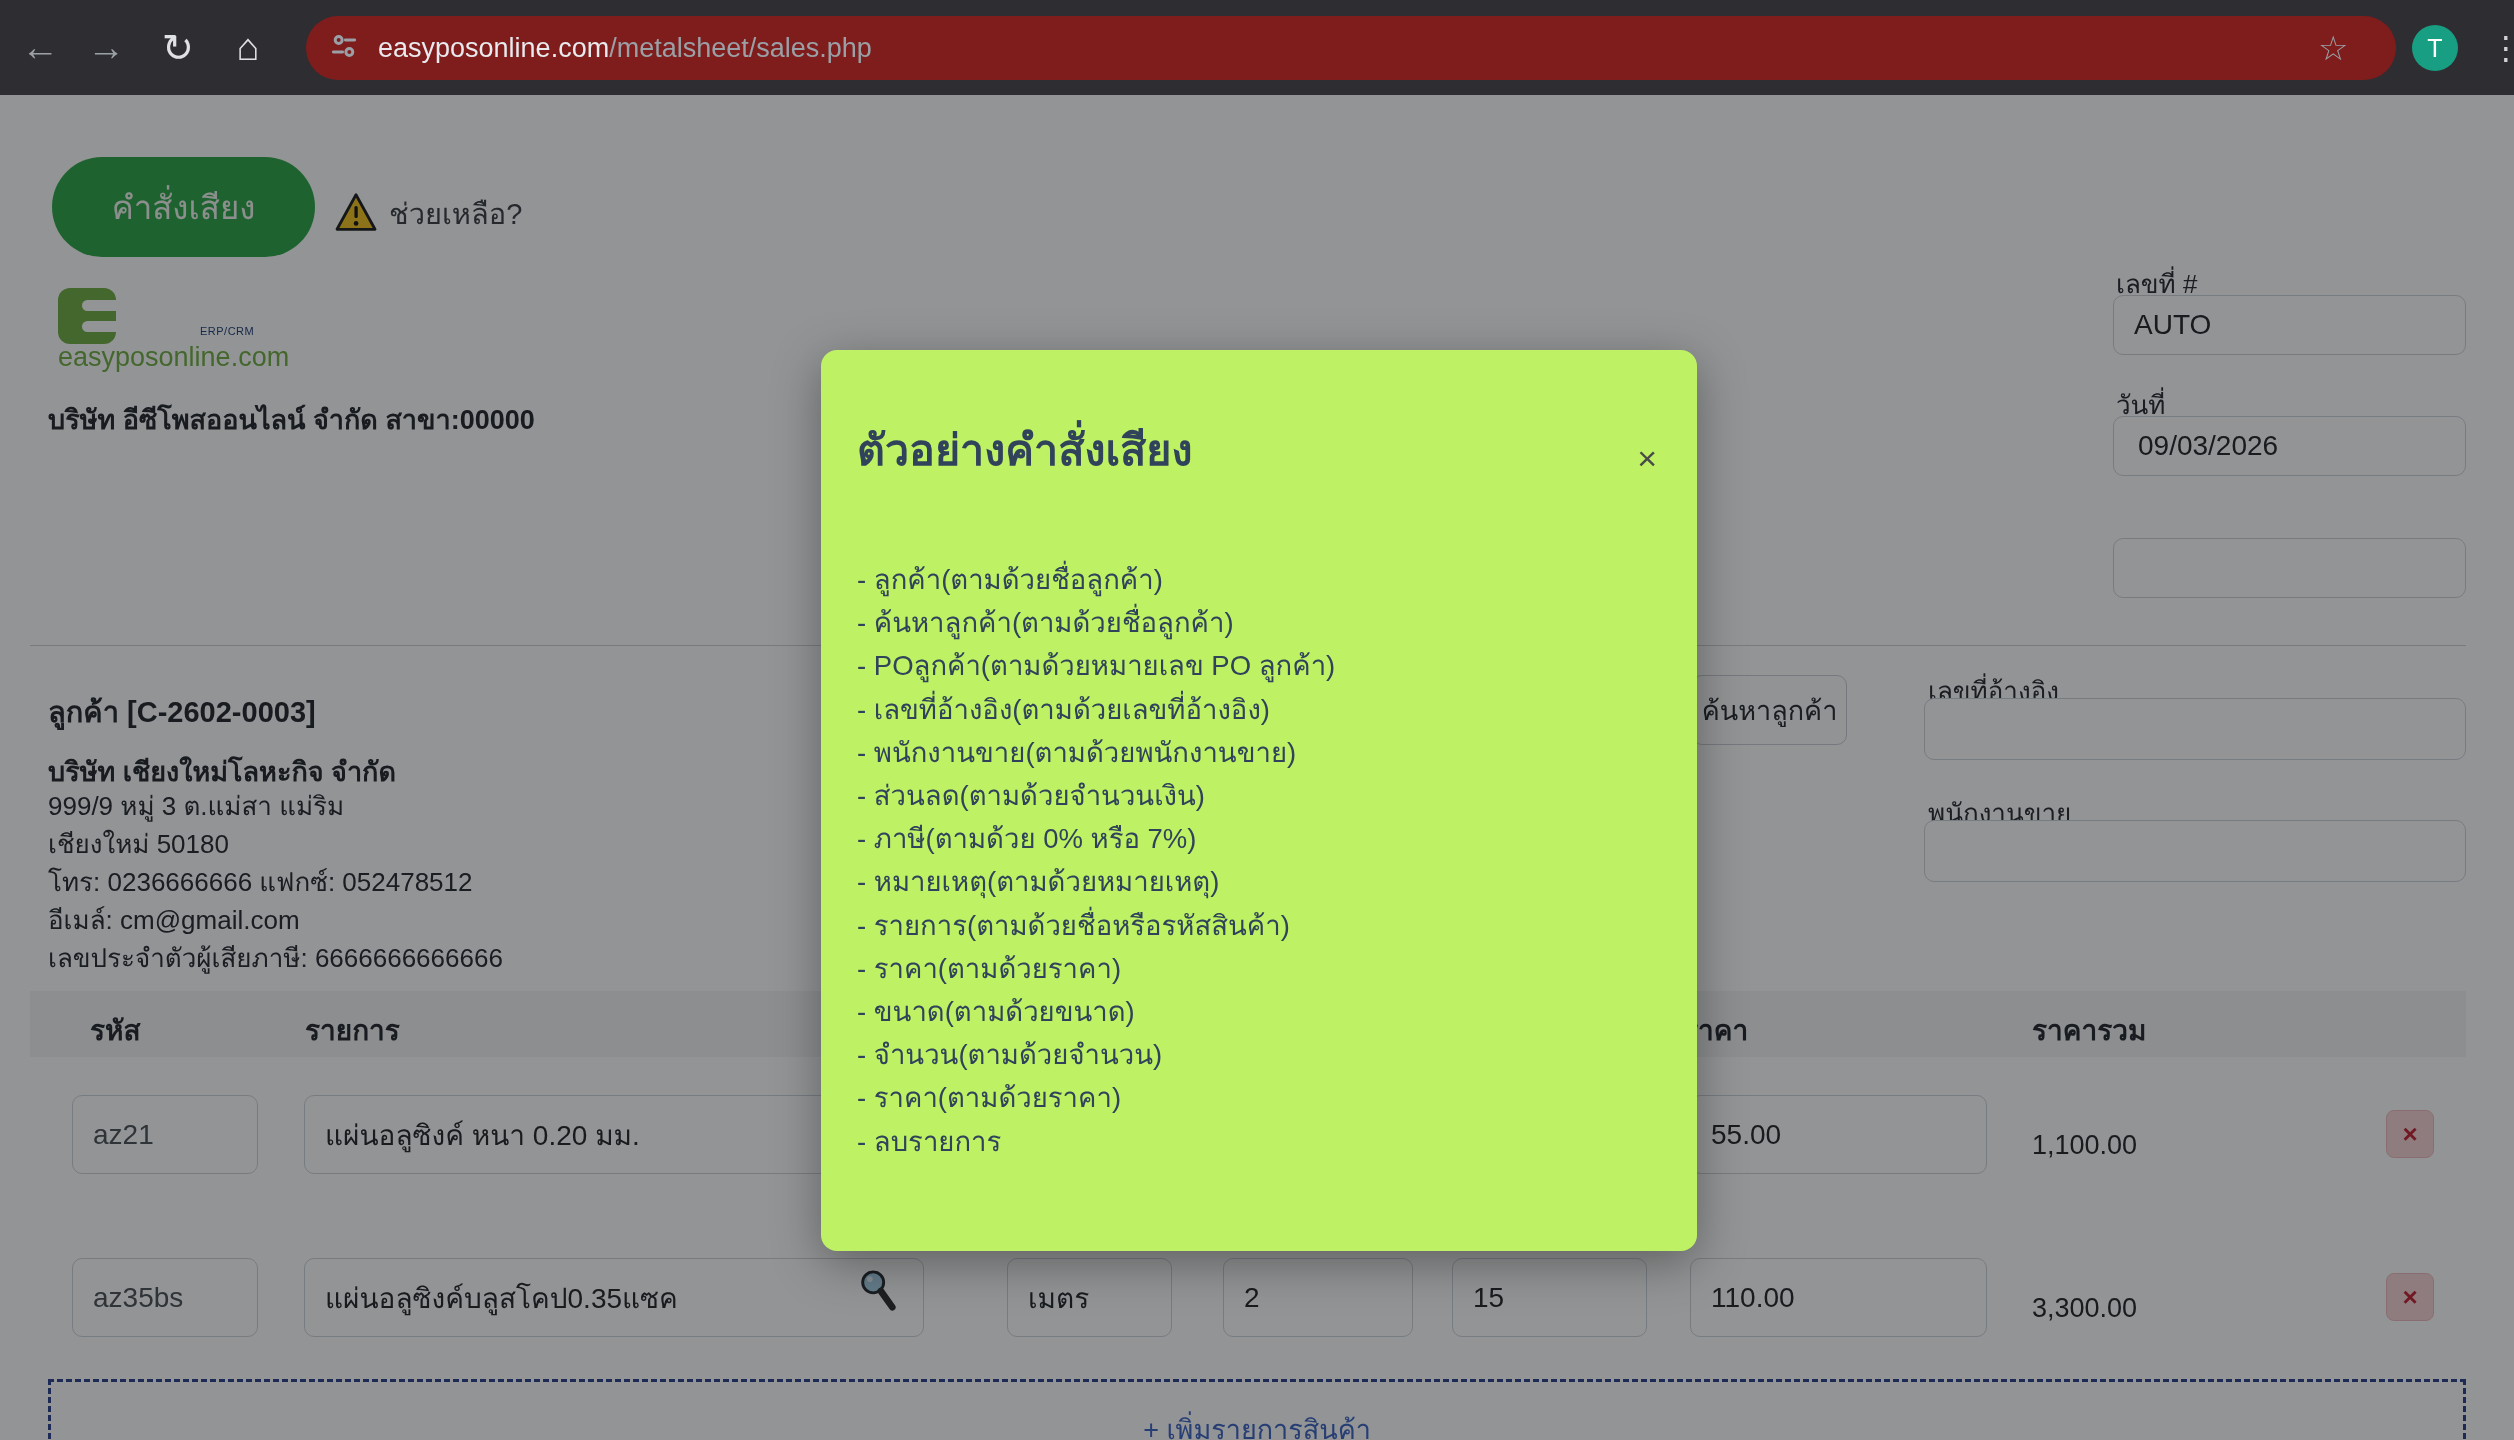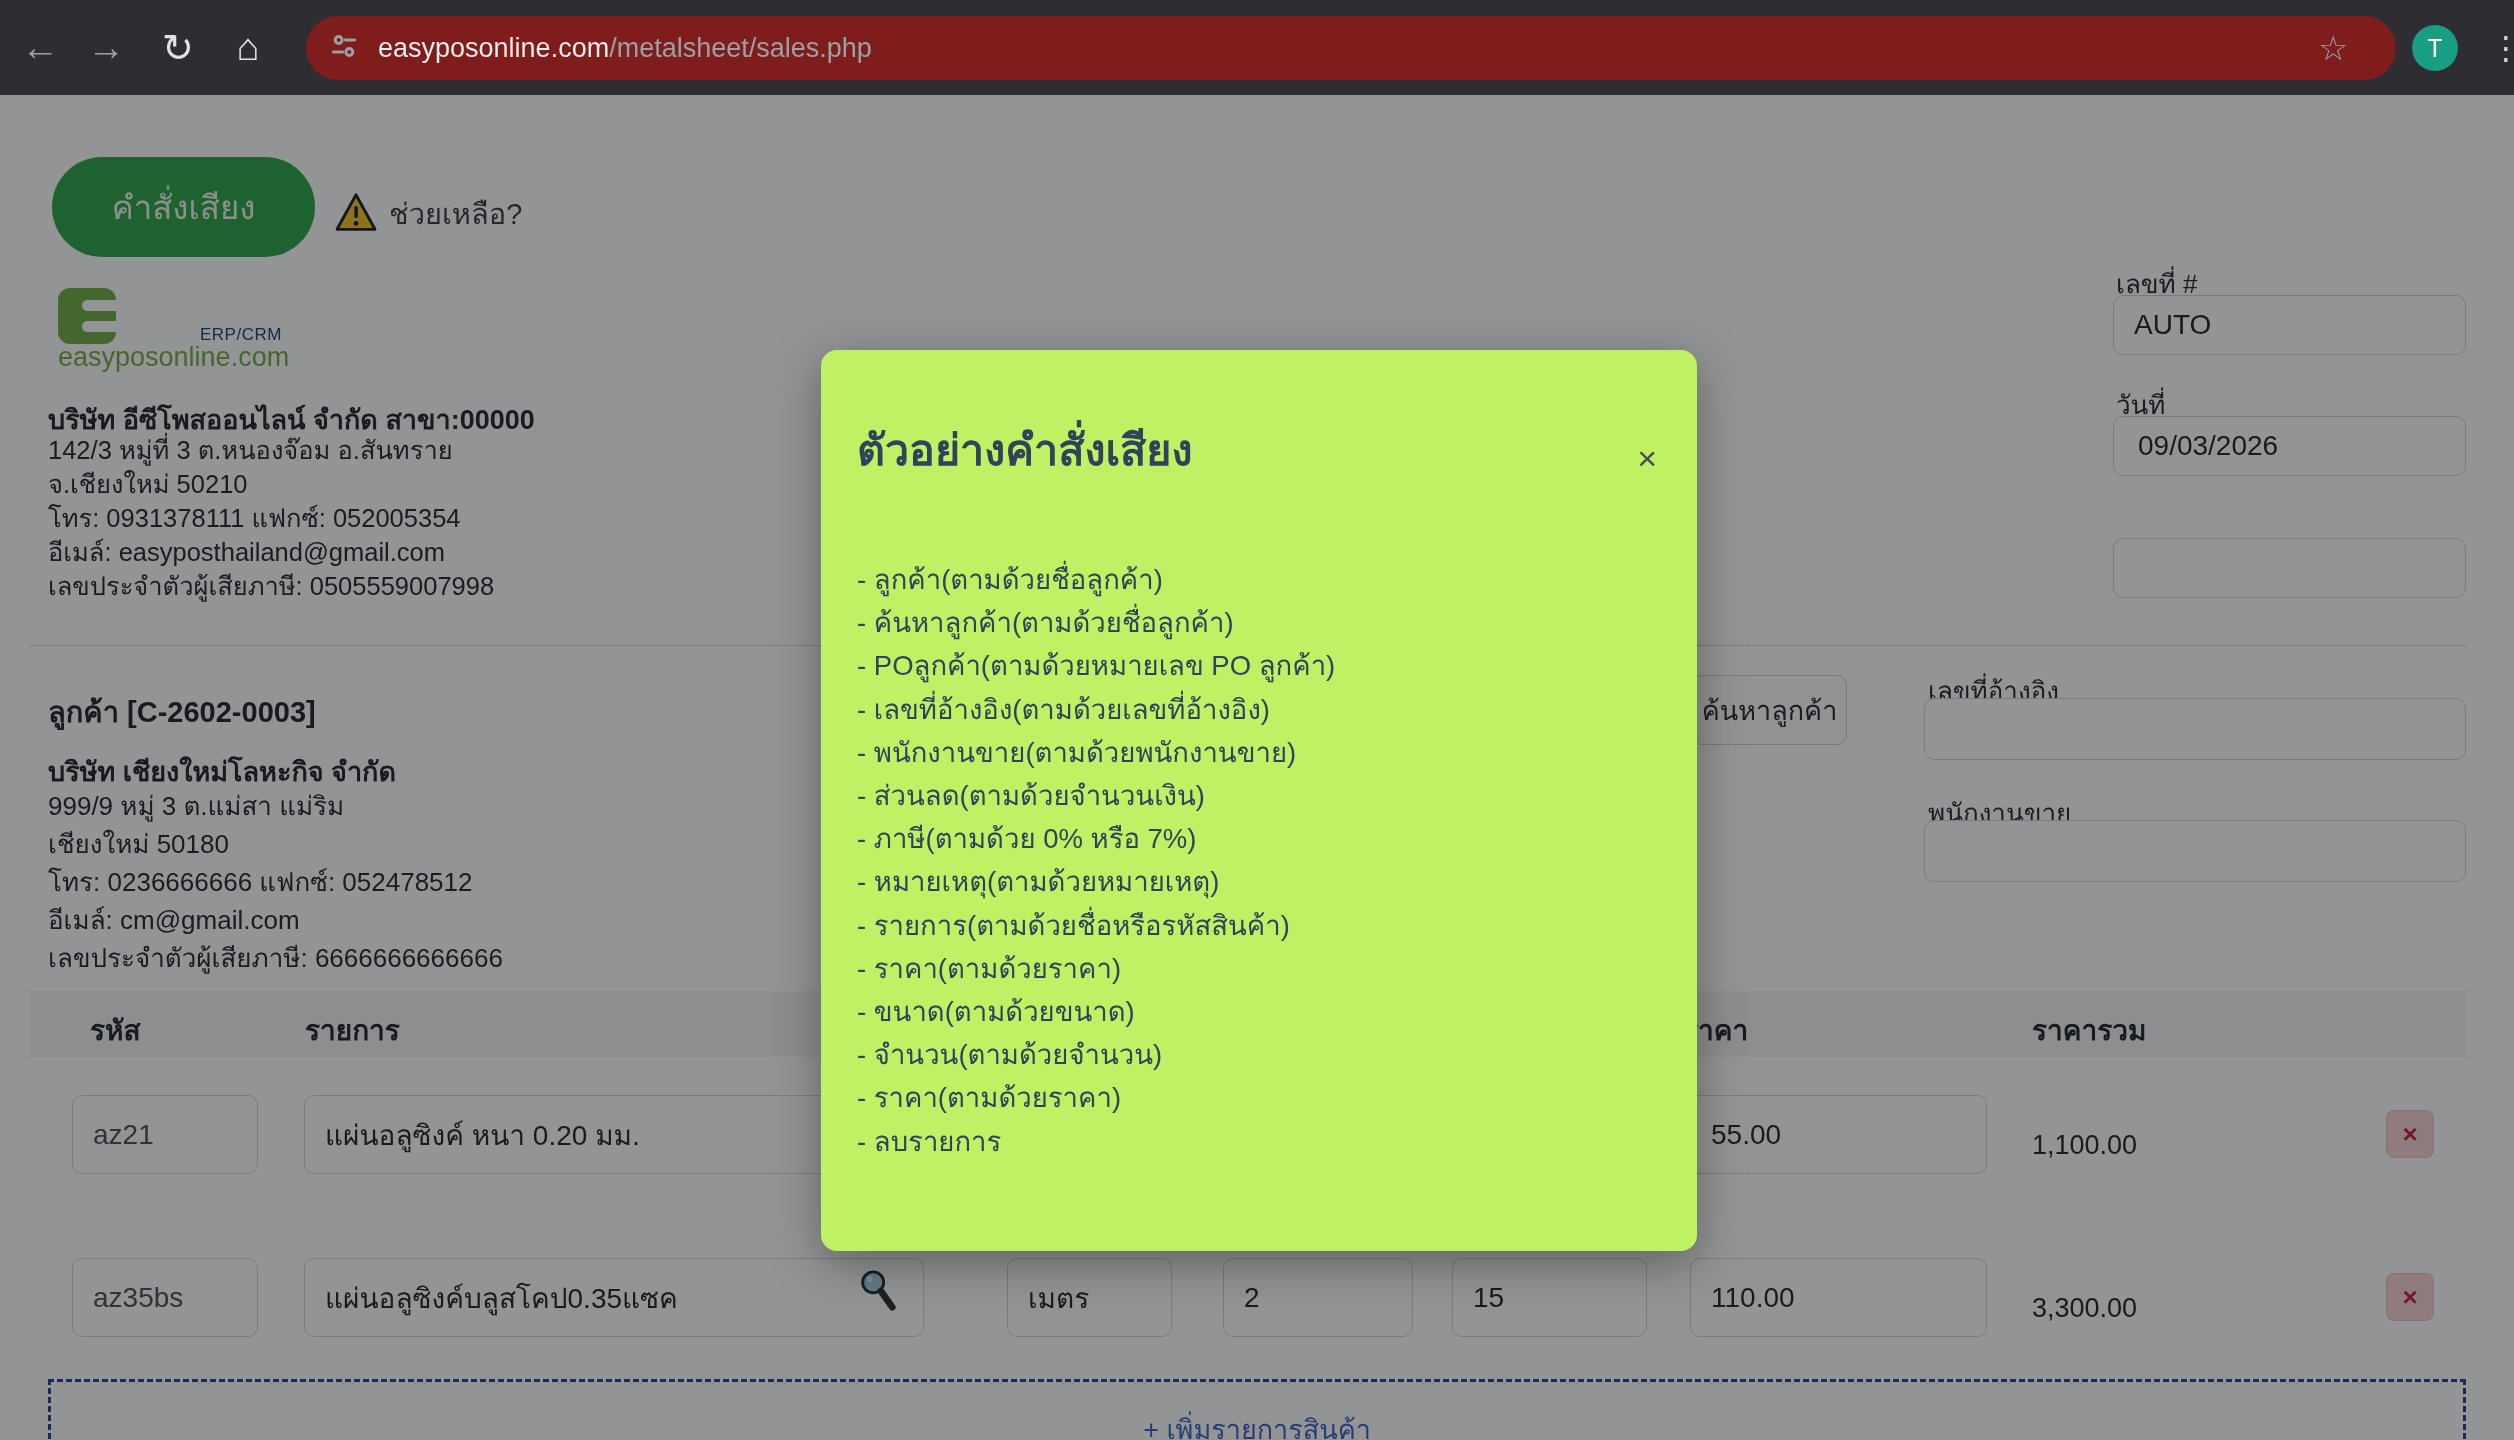--- a/index.html
+++ b/index.html
@@ -30,21 +30,21 @@
   #voice-btn{position:absolute;left:52px;top:62px;width:263px;height:100px;border:none;
     background:#2aa745;color:#f2f6f2;font-size:33px;border-radius:50px;font-family:inherit;cursor:pointer;}
   #help-row{position:absolute;left:335px;top:96px;display:flex;align-items:center;gap:12px;}
   #help-text{font-size:29px;color:#383d42;}
 
   
   #logo-e{position:absolute;left:58px;top:193px;width:58px;height:56px;background:#6fae43;border-radius:12px;}
   #logo-e::before,#logo-e::after{content:"";position:absolute;left:24px;width:34px;height:11px;background:#fff;border-radius:6px 0 0 6px;}
   #logo-e::before{top:12px;}
   #logo-e::after{top:33px;}
-  #logo-erp{position:absolute;left:200px;top:230px;font-size:17px;color:#1f3f77;letter-spacing:.5px;}
+  #logo-erp{position:absolute;left:200px;top:230px;font-size:11px;color:#1f3f77;letter-spacing:.5px;}
   #logo-site{position:absolute;left:58px;top:247px;font-size:27px;color:#6fae43;}
 
   .infoline{display:block;}
   #company-name{position:absolute;left:48px;top:303px;font-size:27px;font-weight:bold;color:#20252b;}
   #company-lines{position:absolute;left:48px;top:338px;font-size:25.5px;line-height:34px;color:#23282e;}
   #divider{position:absolute;left:30px;top:550px;width:2436px;height:0;border-top:1.5px solid rgba(0,0,0,.18);}
   #cust-heading{position:absolute;left:48px;top:594px;font-size:29px;font-weight:bold;color:#20252b;}
   #cust-name{position:absolute;left:48px;top:655px;font-size:27px;font-weight:bold;color:#20252b;}
   #cust-lines{position:absolute;left:48px;top:692px;font-size:26px;line-height:38px;color:#23282e;}
 
@@ -116,27 +116,20 @@
       </svg>
     </span>
     <span id="help-text">ช่วยเหลือ?</span>
   </div>
 
   <div id="logo-e"></div>
   <div id="logo-erp">ERP/CRM</div>
   <div id="logo-site">easyposonline.com</div>
 
   <div id="company-name">บริษัท อีซีโพสออนไลน์ จำกัด สาขา:00000</div>
-  <div id="company-lines">
-    <span class="infoline">142/3 หมู่ที่ 3 ต.หนองจ๊อม อ.สันทราย</span>
-    <span class="infoline">จ.เชียงใหม่ 50210</span>
-    <span class="infoline">โทร: 0931378111 แฟกซ์: 052005354</span>
-    <span class="infoline">อีเมล์: easyposthailand@gmail.com</span>
-    <span class="infoline">เลขประจำตัวผู้เสียภาษี: 0505559007998</span>
-  </div>
 
   <div id="divider"></div>
 
   <div id="cust-heading">ลูกค้า [C-2602-0003]</div>
   <div id="cust-name">บริษัท เชียงใหม่โลหะกิจ จำกัด</div>
   <div id="cust-lines">
     <span class="infoline">999/9 หมู่ 3 ต.แม่สา แม่ริม</span>
     <span class="infoline">เชียงใหม่ 50180</span>
     <span class="infoline">โทร: 0236666666 แฟกซ์: 052478512</span>
     <span class="infoline">อีเมล์: cm@gmail.com</span>

